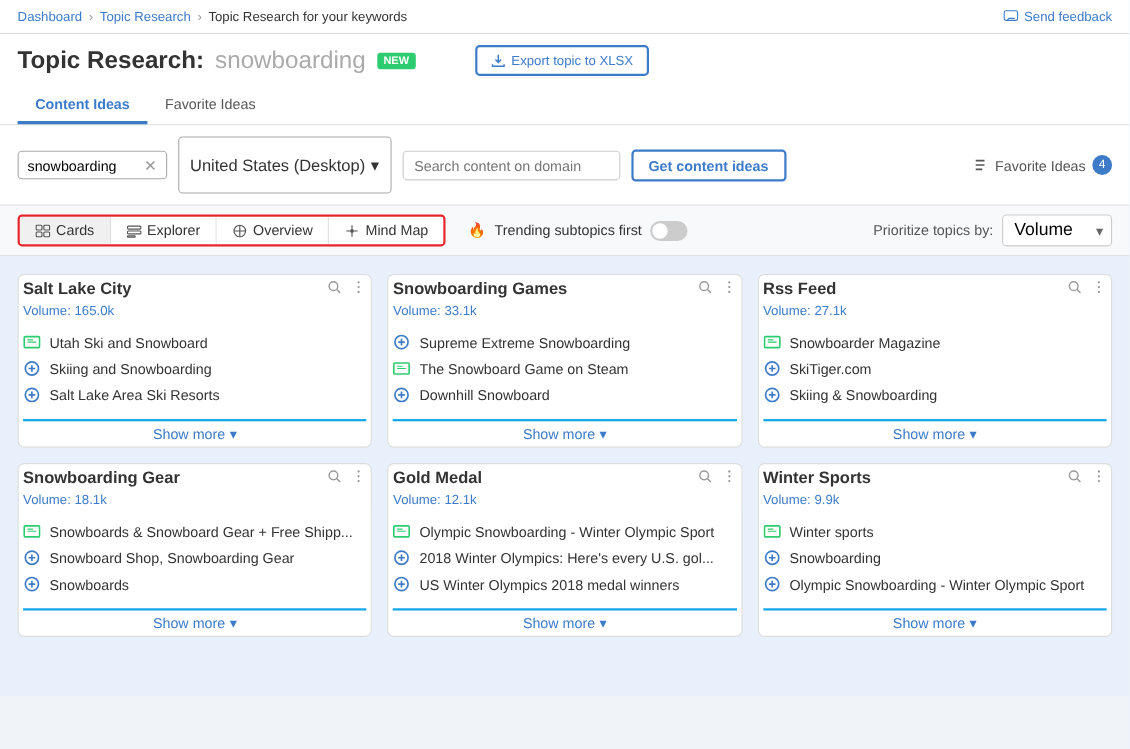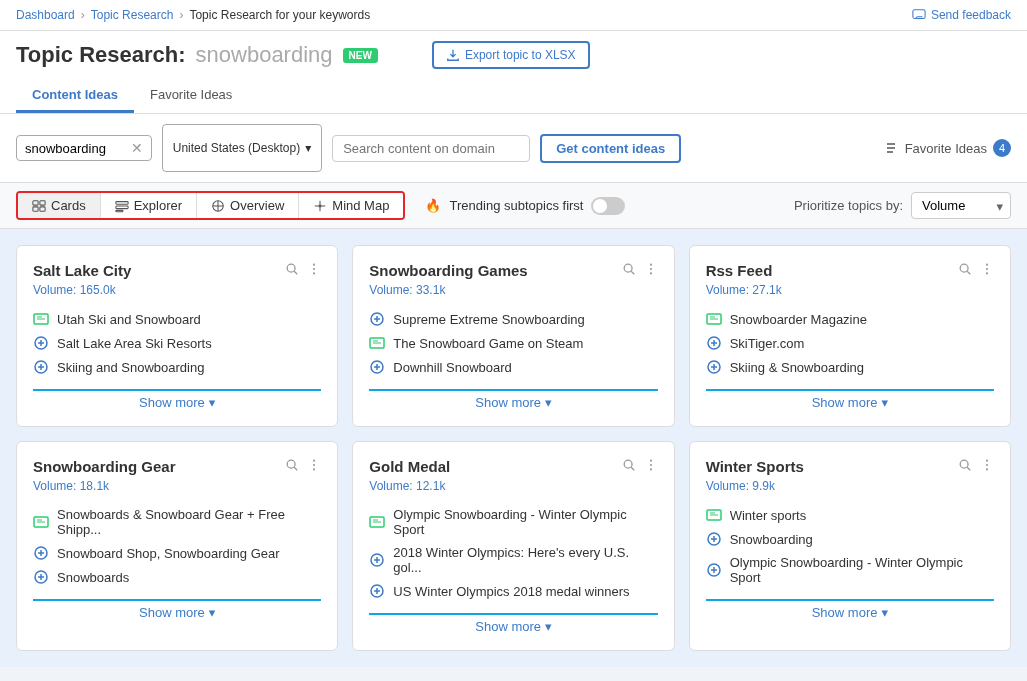--- a/index.html
+++ b/index.html
@@ -22,49 +22,49 @@
     .tabs { display: flex; gap: 0; }
     .tab { padding: 8px 16px; border-bottom: 3px solid transparent; font-size: 13px; cursor: pointer; color: #555; }
     .tab.active { border-bottom: 3px solid #3d7bc9; color: #3d7bc9; font-weight: bold; }
 
     .toolbar { background: #fff; padding: 10px 16px; border-bottom: 1px solid #ddd; display: flex; align-items: center; gap: 10px; flex-wrap: wrap; }
 
     .keyword-input-wrap { display: flex; align-items: center; border: 1px solid #aaa; border-radius: 4px; padding: 4px 8px; background: #fff; gap: 6px; }
     .keyword-input { border: none; outline: none; font-size: 13px; width: 100px; }
     .clear-icon { color: #999; cursor: pointer; font-size: 14px; }
 
-    .country-select { border: 1px solid #aaa; border-radius: 4px; padding: 16px 10px; font-size: 12px; background: #fff; cursor: pointer; display: flex; align-items: center; gap: 5px; }
+    .country-select { border: 1px solid #aaa; border-radius: 4px; padding: 16px 10px; font-size: 15px; background: #fff; cursor: pointer; display: flex; align-items: center; gap: 5px; }
 
     .domain-input { border: 1px solid #ccc; border-radius: 4px; padding: 5px 10px; font-size: 13px; color: #999; background: #fff; min-width: 160px; }
 
     .get-ideas-btn { background: #fff; border: 2px solid #3d7bc9; color: #3d7bc9; padding: 5px 14px; border-radius: 4px; font-size: 13px; cursor: pointer; font-weight: bold; }
 
     .fav-ideas { margin-left: auto; display: flex; align-items: center; gap: 6px; color: #555; font-size: 13px; }
     .fav-badge { background: #3d7bc9; color: #fff; border-radius: 50%; width: 18px; height: 18px; display: flex; align-items: center; justify-content: center; font-size: 11px; }
 
     .view-toolbar { background: #f8f9fb; padding: 8px 16px; border-bottom: 1px solid #ddd; display: flex; align-items: center; gap: 0; }
     .view-btn-group { border: 2px solid #e8232a; border-radius: 4px; display: flex; overflow: hidden; }
     .view-btn { padding: 5px 14px; font-size: 13px; cursor: pointer; background: #fff; border: none; display: flex; align-items: center; gap: 5px; color: #333; border-right: 1px solid #ddd; }
     .view-btn:last-child { border-right: none; }
     .view-btn.active { background: #f0f0f0; }
 
     .trending-wrap { display: flex; align-items: center; gap: 8px; margin-left: 20px; font-size: 13px; color: #333; }
     .fire-icon { color: #e8232a; }
     .toggle { width: 34px; height: 18px; background: #ccc; border-radius: 9px; position: relative; cursor: pointer; display: inline-block; }
     .toggle-dot { width: 14px; height: 14px; background: #fff; border-radius: 50%; position: absolute; top: 2px; left: 2px; transition: left 0.2s; }
 
     .prioritize { margin-left: auto; display: flex; align-items: center; gap: 8px; font-size: 13px; color: #555; }
-    .volume-select { border: 1px solid #ccc; border-radius: 4px; padding: 5px 13px 5px 10px; font-size: 13px; background: #fff; cursor: pointer; appearance: none; min-width: 100px; }
+    .volume-select { border: 1px solid #ccc; border-radius: 4px; padding: 5px 13px 5px 10px; font-size: 16px; background: #fff; cursor: pointer; appearance: none; min-width: 100px; }
     .select-wrap { position: relative; display: inline-block; }
     .select-wrap::after { content: "▾"; position: absolute; right: 8px; top: 50%; transform: translateY(-50%); pointer-events: none; color: #666; }
 
     .cards-area { padding: 16px; background: #e8f0fb; min-height: 400px; }
     .cards-grid { display: grid; grid-template-columns: repeat(3, 1fr); gap: 14px; }
 
-    .card { background: #fff; border-radius: 6px; border: 1px solid #ddd; padding: 16px; }
+    .card { background: #fff; border-radius: 6px; border: 1px solid #ddd; padding: 4px; }
     .card-header { display: flex; justify-content: space-between; align-items: flex-start; margin-bottom: 4px; }
     .card-title { font-size: 15px; font-weight: bold; color: #333; }
     .card-actions { display: flex; gap: 8px; color: #999; }
     .card-actions svg { cursor: pointer; }
     .card-volume { color: #3d7bc9; font-size: 12px; margin-bottom: 14px; }
     .card-items { display: flex; flex-direction: column; gap: 8px; margin-bottom: 14px; }
     .card-item { display: flex; align-items: center; gap: 8px; font-size: 13px; color: #333; }
     .item-icon { width: 16px; height: 16px; flex-shrink: 0; }
     .item-icon.green { color: #2ecc71; }
     .item-icon.blue { color: #3d7bc9; }
@@ -219,31 +219,31 @@
               </svg></span>
       <span>Utah Ski and Snowboard</span>
     </div>
 
     <div class="card-item">
       <span class="item-icon blue"><svg width="16" height="16" viewBox="0 0 16 16">
                 <circle cx="8" cy="8" r="6" fill="none" stroke="#3d7bc9" stroke-width="1.5"></circle>
                 <line x1="8" y1="5" x2="8" y2="11" stroke="#3d7bc9" stroke-width="1.5"></line>
                 <line x1="5" y1="8" x2="11" y2="8" stroke="#3d7bc9" stroke-width="1.5"></line>
               </svg></span>
+      <span>Skiing and Snowboarding</span>
+    </div>
+
+    <div class="card-item">
+      <span class="item-icon blue"><svg width="16" height="16" viewBox="0 0 16 16">
+                <circle cx="8" cy="8" r="6" fill="none" stroke="#3d7bc9" stroke-width="1.5"></circle>
+                <line x1="8" y1="5" x2="8" y2="11" stroke="#3d7bc9" stroke-width="1.5"></line>
+                <line x1="5" y1="8" x2="11" y2="8" stroke="#3d7bc9" stroke-width="1.5"></line>
+              </svg></span>
       <span>Salt Lake Area Ski Resorts</span>
     </div>
-
-    <div class="card-item">
-      <span class="item-icon blue"><svg width="16" height="16" viewBox="0 0 16 16">
-                <circle cx="8" cy="8" r="6" fill="none" stroke="#3d7bc9" stroke-width="1.5"></circle>
-                <line x1="8" y1="5" x2="8" y2="11" stroke="#3d7bc9" stroke-width="1.5"></line>
-                <line x1="5" y1="8" x2="11" y2="8" stroke="#3d7bc9" stroke-width="1.5"></line>
-              </svg></span>
-      <span>Skiing and Snowboarding</span>
-    </div>
   </div>
     <div class="show-more">
       <span>Show more</span>
       <span>▾</span>
     </div>
   </div>
       <div class="card">
     <div class="card-header">
       <span class="card-title">Snowboarding Games</span>
       <div class="card-actions">

